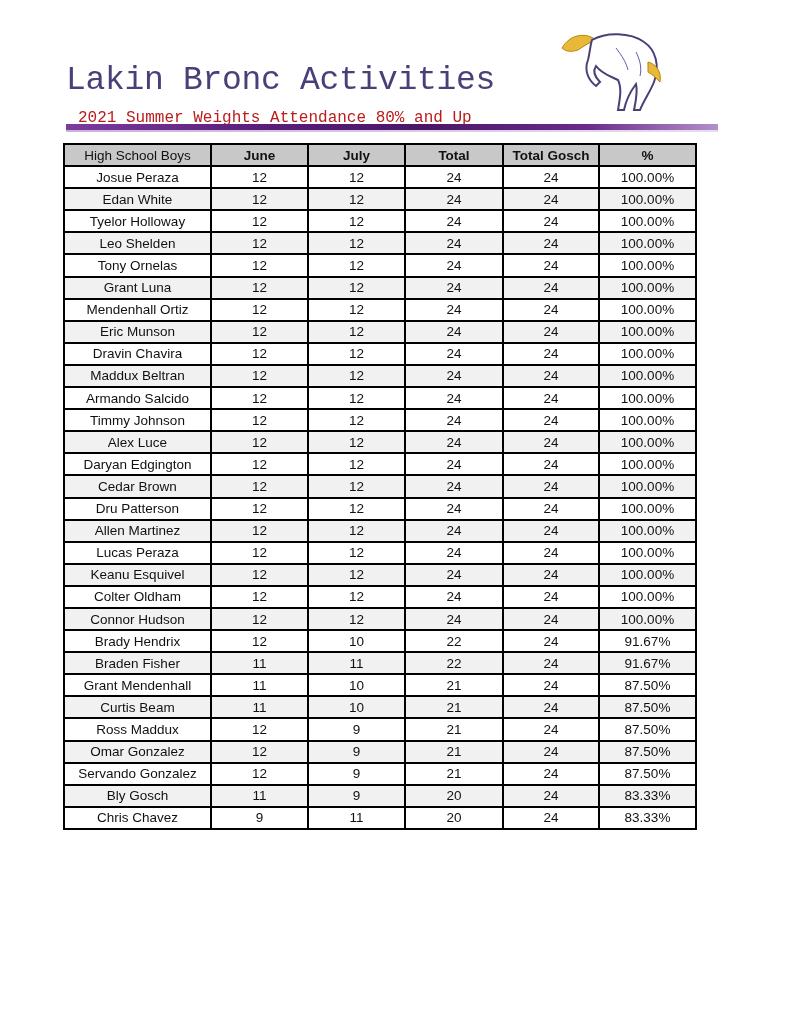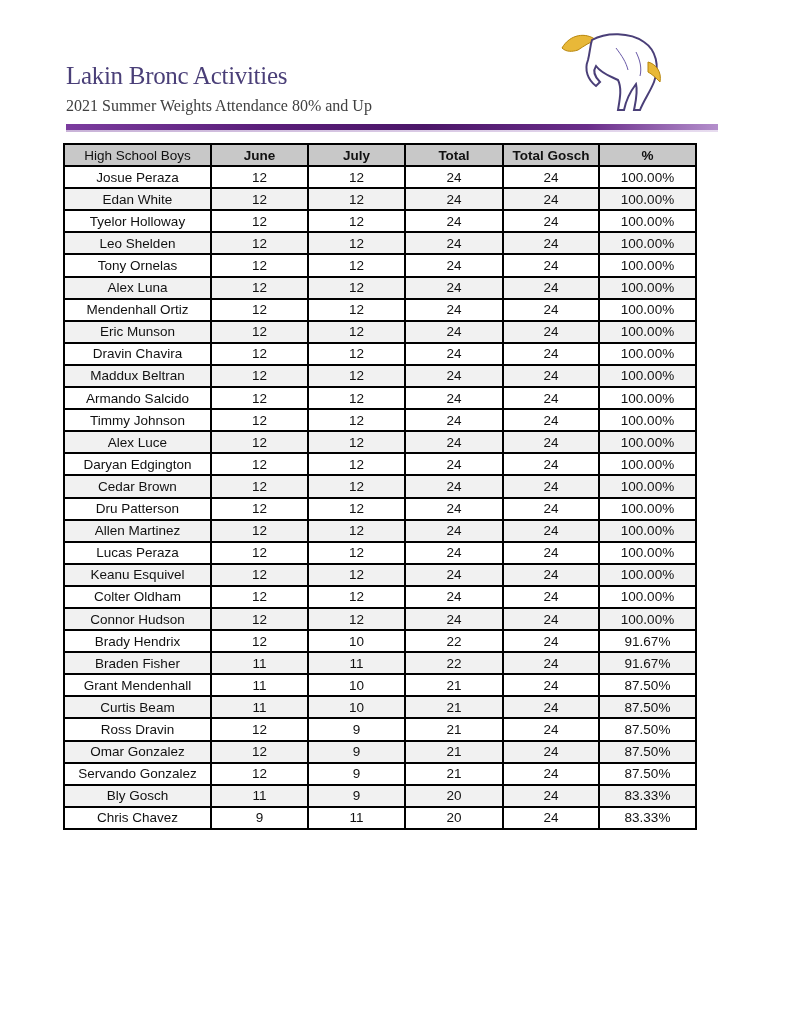--- a/index.html
+++ b/index.html
@@ -1,18 +1,18 @@
 <!DOCTYPE html>
 <html><head>
 <meta charset="utf-8">
 <style>
   html, body { margin:0; padding:0; background:#ffffff; }
   body { width:791px; height:1024px; position:relative; overflow:hidden; font-family:"Liberation Sans", sans-serif; }
-  .title { position:absolute; left:66px; top:62px; font-family:Liberation Serif, serif; font-size:25px; color:#4a3f78; letter-spacing:-0.3px; margin:0; font-weight:normal; }
-  .subtitle { position:absolute; left:66px; top:97px; font-family:Liberation Serif, serif; font-size:16px; color:#404040; margin:0; font-weight:normal; }
+  .title { position:absolute; left:66px; top:62px; font-family:Liberation Mono, monospace; font-size:33px; color:#4a3f78; letter-spacing:-0.3px; margin:0; font-weight:normal; }
+  .subtitle { position:absolute; left:66px; top:97px; font-family:Liberation Mono, monospace; font-size:16px; color:#b91c1c; margin:12px; font-weight:normal; }
   .rule { position:absolute; left:66px; top:124px; width:652px; height:6px;
     background:linear-gradient(to right, #7b3c9e 0%, #5a1e7a 30%, #4b1668 55%, #6a2d8a 80%, #b48fcc 100%); }
   .rule2 { position:absolute; left:66px; top:130px; width:652px; height:2px; background:linear-gradient(to right,#c9b3d8,#e7dcef); }
   .logo { position:absolute; left:556px; top:26px; width:118px; height:88px; }
   table { position:absolute; left:63px; top:143px; border-collapse:collapse; width:634px; table-layout:fixed; }
   th, td { border:2.5px solid #000; font-size:13.5px; height:20.1px; padding:0 3px; color:#111; }
   th { background:#c8c8c8; font-weight:bold; }
   th.first, td.first { text-align:center; font-weight:normal; }
   td { text-align:center; background:#fff; }
   tr.alt td { background:#f1f1f1; }
@@ -89,21 +89,21 @@
       </tr>
       <tr>
         <td class="first">Tony Ornelas</td>
         <td>12</td>
         <td>12</td>
         <td>24</td>
         <td>24</td>
         <td>100.00%</td>
       </tr>
       <tr class="alt">
-        <td class="first">Alex Luna</td>
+        <td class="first">Grant Luna</td>
         <td>12</td>
         <td>12</td>
         <td>24</td>
         <td>24</td>
         <td>100.00%</td>
       </tr>
       <tr>
         <td class="first">Mendenhall Ortiz</td>
         <td>12</td>
         <td>12</td>
@@ -249,21 +249,21 @@
       </tr>
       <tr class="alt">
         <td class="first">Curtis Beam</td>
         <td>11</td>
         <td>10</td>
         <td>21</td>
         <td>24</td>
         <td>87.50%</td>
       </tr>
       <tr>
-        <td class="first">Ross Dravin</td>
+        <td class="first">Ross Maddux</td>
         <td>12</td>
         <td>9</td>
         <td>21</td>
         <td>24</td>
         <td>87.50%</td>
       </tr>
       <tr class="alt">
         <td class="first">Omar Gonzalez</td>
         <td>12</td>
         <td>9</td>

